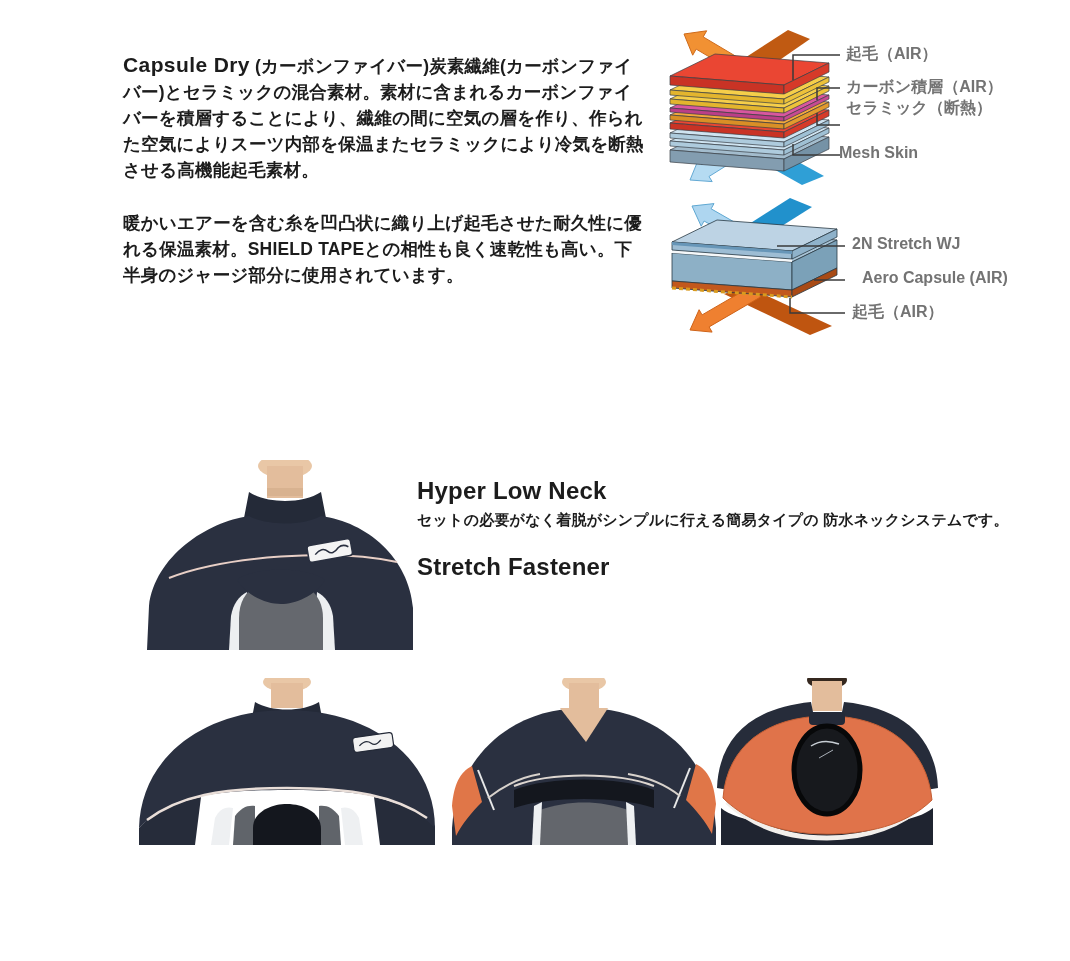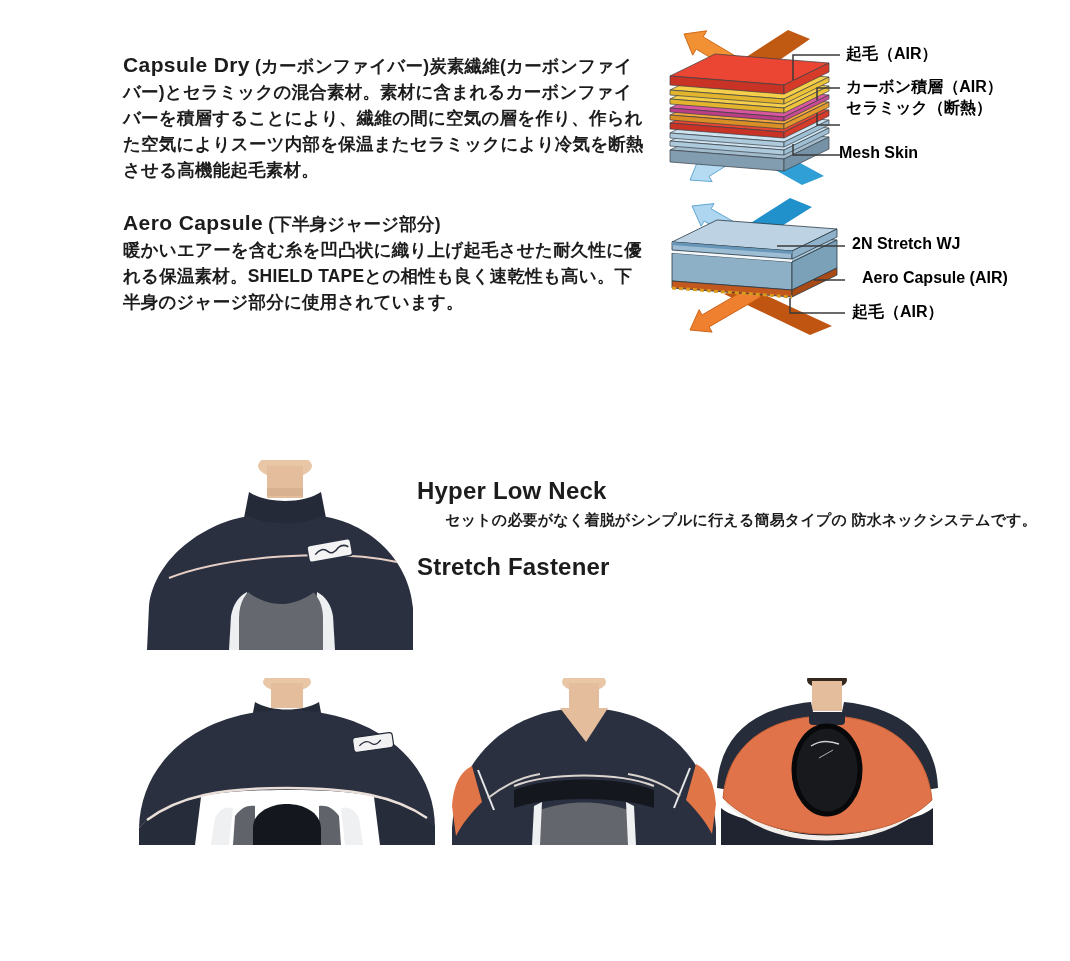--- a/index.html
+++ b/index.html
@@ -1,25 +1,25 @@
 <!DOCTYPE html>
 <html><head>
 <meta charset="utf-8">
 <style>
   html,body{margin:0;padding:0;background:#ffffff;}
   #canvas{position:relative;width:1070px;height:961px;background:#ffffff;overflow:hidden;
           font-family:"Liberation Sans","DejaVu Sans",sans-serif;color:#1c1c1c;}
   .abs{position:absolute;}
   .para{font-size:17.5px;line-height:26px;font-weight:700;letter-spacing:.2px;}
-  .para-sm{font-size:15px;line-height:21px;font-weight:700;letter-spacing:.2px;text-align:right;}
+  .para-sm{font-size:15px;line-height:21px;font-weight:700;letter-spacing:.2px;}
   .h-lg{font-size:21px;font-weight:bold;letter-spacing:.4px;}
   .h-md{font-size:24px;font-weight:bold;letter-spacing:.2px;}
   .pnote{font-weight:700;margin-left:5px;}
   .preline{white-space:pre-line;}
-  .dlabel{position:absolute;font-size:16px;font-weight:bold;white-space:nowrap;color:#000000;}
+  .dlabel{position:absolute;font-size:16px;font-weight:bold;white-space:nowrap;color:#737373;}
   svg{display:block;}
 </style>
 </head>
 <body>
 
 <div id="canvas">
 
   <div class="abs para" style="left:123px;top:52px;width:522px;">
     <span class="h-lg">Capsule Dry</span><span class="pnote">(カーボンファイバー)</span><span>炭素繊維(カーボンファイバー)とセラミックの混合素材。素材に含まれるカーボンファイバーを積層することにより、繊維の間に空気の層を作り、作られた空気によりスーツ内部を保温またセラミックにより冷気を断熱させる高機能起毛素材。</span>
   </div>
@@ -92,23 +92,20 @@
         <polyline points="178,127 131,127 131,116"></polyline>
       </g>
     </svg>
     <div class="dlabel" style="left:184px;top:16px;">起毛（AIR）</div>
     <div class="dlabel" style="left:184px;top:49px;">カーボン積層（AIR）</div>
     <div class="dlabel" style="left:184px;top:70px;">セラミック（断熱）</div>
     <div class="dlabel" style="left:177px;top:116px;">Mesh Skin</div>
   </div>
 
   <div class="abs para" style="left:123px;top:210px;width:524px;">
-    <div>
-      <span class="h-lg">Aero Capsule</span><span class="pnote">(下半身ジャージ部分)</span>
-    </div>
     <div>暖かいエアーを含む糸を凹凸状に織り上げ起毛させた耐久性に優れる保温素材。SHIELD TAPEとの相性も良く速乾性も高い。下半身のジャージ部分に使用されています。</div>
   </div>
 
   <div class="abs" style="left:662px;top:198px;width:400px;height:142px;">
     <svg width="400" height="142" viewBox="0 0 400 142">
 
       <g>
         <polygon points="128,0 150,9 82,52 62,42" fill="#2191cc"></polygon>
         <polygon points="30,8 52,5.6 49.1,10.8 103.5,41.9 96.5,54.1 42.1,23 39.2,28.2" fill="#aed6f0" stroke="#5fa8d2" stroke-width="1"></polygon>
       </g>

